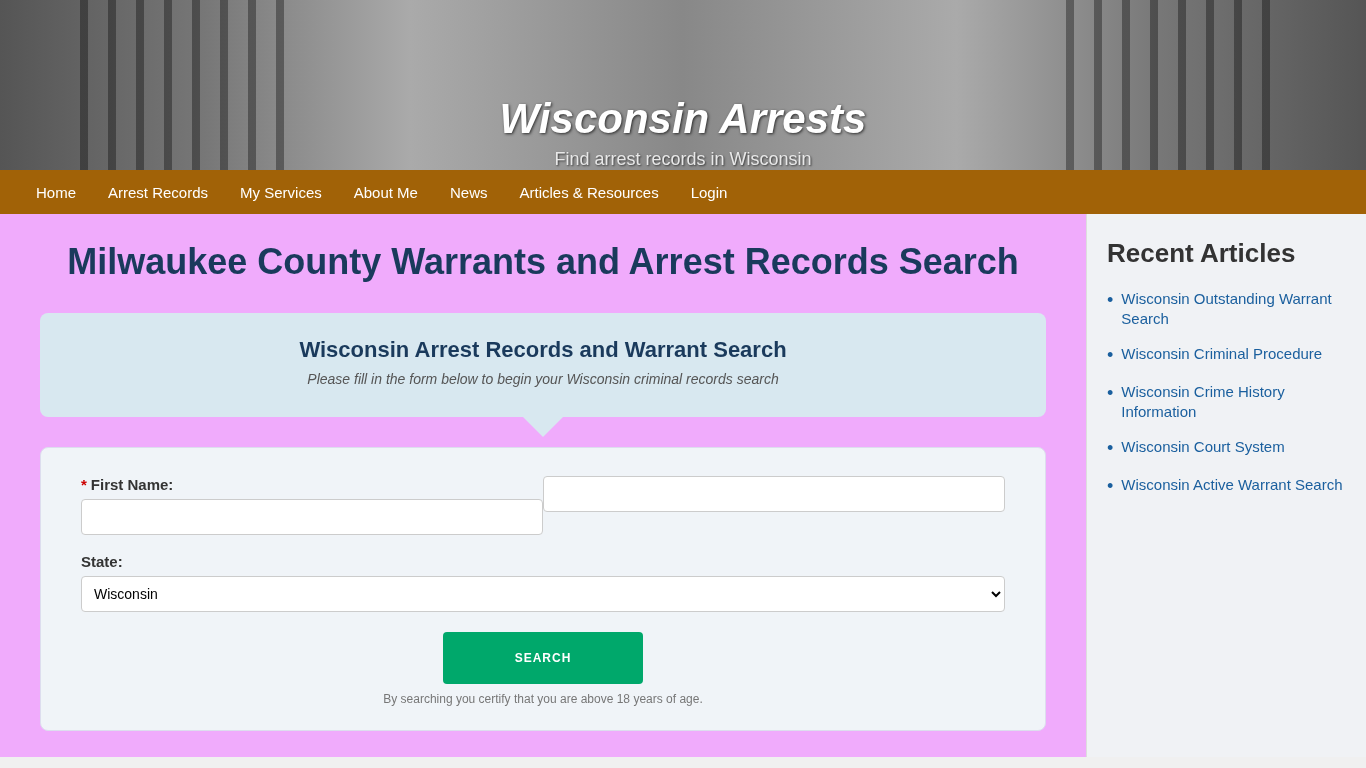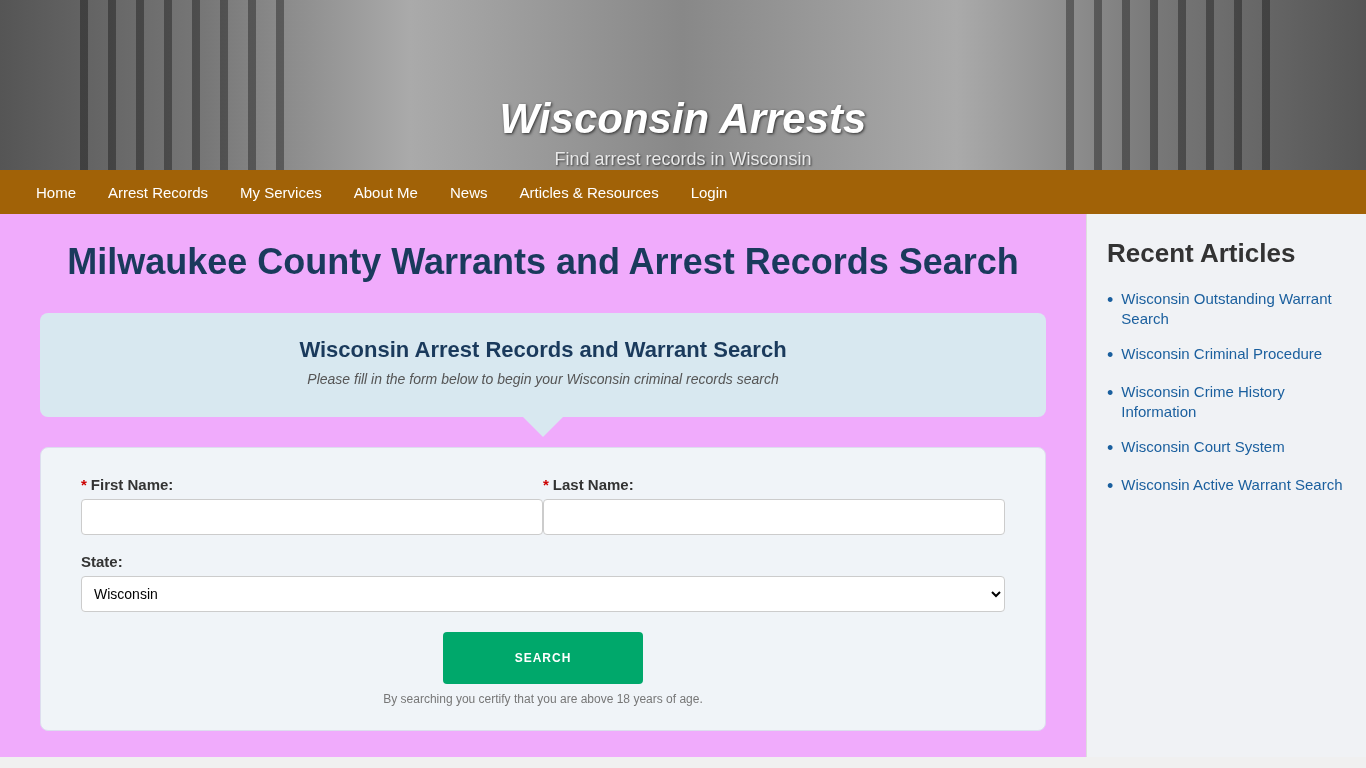--- a/index.html
+++ b/index.html
@@ -282,23 +282,20 @@
 
     <div class="form-container">
       <div class="form-row">
         <div class="form-group">
           <label class="form-label">
             <span class="required-star">*</span><span>First Name:</span>
           </label>
           <input class="form-input" type="text" style="">
         </div>
         <div class="form-group">
-          <label class="form-label">
-            <span class="required-star">*</span><span>Last Name:</span>
-          </label>
           <input class="form-input" type="text" style="">
         </div>
       </div>
 
       <div class="form-row">
         <div class="form-group">
           <label class="form-label">State:</label>
           <select class="form-select">
             <option>Wisconsin</option>
             <option>Alabama</option>

